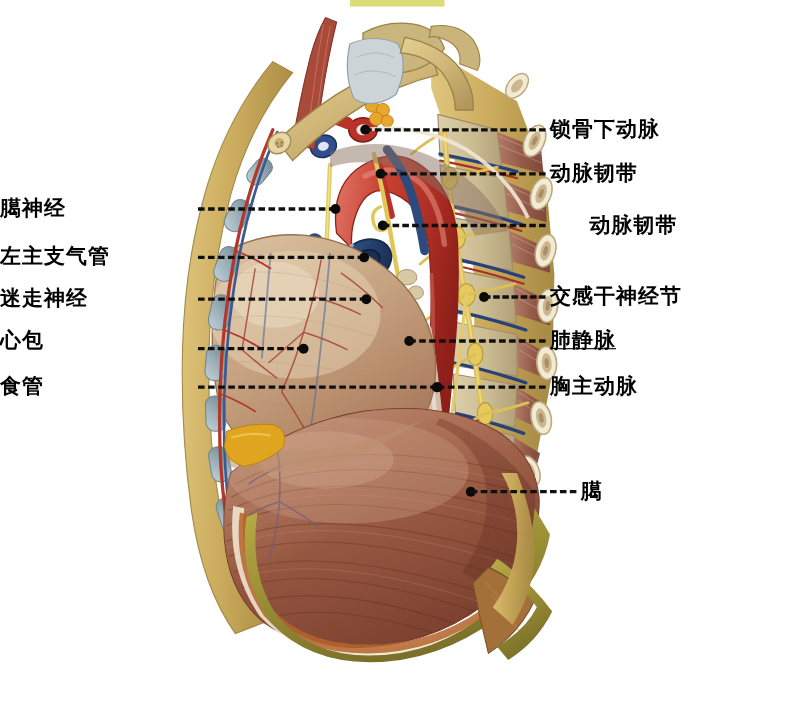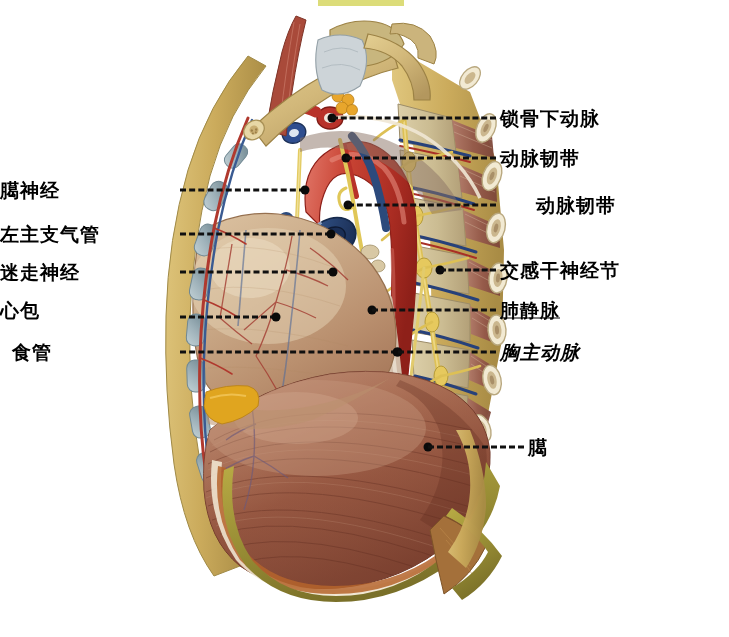--- a/index.html
+++ b/index.html
@@ -564,21 +564,21 @@
     <div class="dot" style="left:331px;top:234px;"></div>
 
     <div class="lbl right-al" style="left:0px;top:272px;width:175px;">迷走神经</div>
     <div class="leader" style="left:180px;top:272px;width:153px;"></div>
     <div class="dot" style="left:333px;top:272px;"></div>
 
     <div class="lbl right-al" style="left:0px;top:310px;width:175px;">心包</div>
     <div class="leader" style="left:180px;top:317px;width:96px;"></div>
     <div class="dot" style="left:276px;top:317px;"></div>
 
-    <div class="lbl right-al" style="left:12px;top:352px;width:175px;">食管</div>
+    <div class="lbl right-al" style="left:0px;top:352px;width:175px;">食管</div>
     <div class="leader" style="left:180px;top:352px;width:217px;"></div>
     <div class="dot" style="left:397px;top:352px;"></div>
   </div>
 
   <div>
 
     <div class="dot" style="left:332px;top:118px;"></div>
     <div class="leader" style="left:332px;top:118px;width:164px;"></div>
     <div class="lbl left-al" style="left:500px;top:118px;">锁骨下动脉</div>
 
@@ -593,20 +593,20 @@
     <div class="dot" style="left:440px;top:270px;"></div>
     <div class="leader" style="left:440px;top:270px;width:56px;"></div>
     <div class="lbl left-al" style="left:500px;top:270px;">交感干神经节</div>
 
     <div class="dot" style="left:372px;top:310px;"></div>
     <div class="leader" style="left:372px;top:310px;width:124px;"></div>
     <div class="lbl left-al" style="left:500px;top:310px;text-decoration:underline;">肺静脉</div>
 
     <div class="dot" style="left:398px;top:352px;"></div>
     <div class="leader" style="left:398px;top:352px;width:98px;"></div>
-    <div class="lbl left-al" style="left:500px;top:352px;font-style:italic;">胸主动脉</div>
+    <div class="lbl left-al" style="left:500px;top:352px;">胸主动脉</div>
 
     <div class="dot" style="left:428px;top:447px;"></div>
     <div class="leader" style="left:428px;top:447px;width:96px;"></div>
     <div class="lbl left-al" style="left:528px;top:447px;">臈</div>
   </div>
 
 </div>
 
 </body></html>

